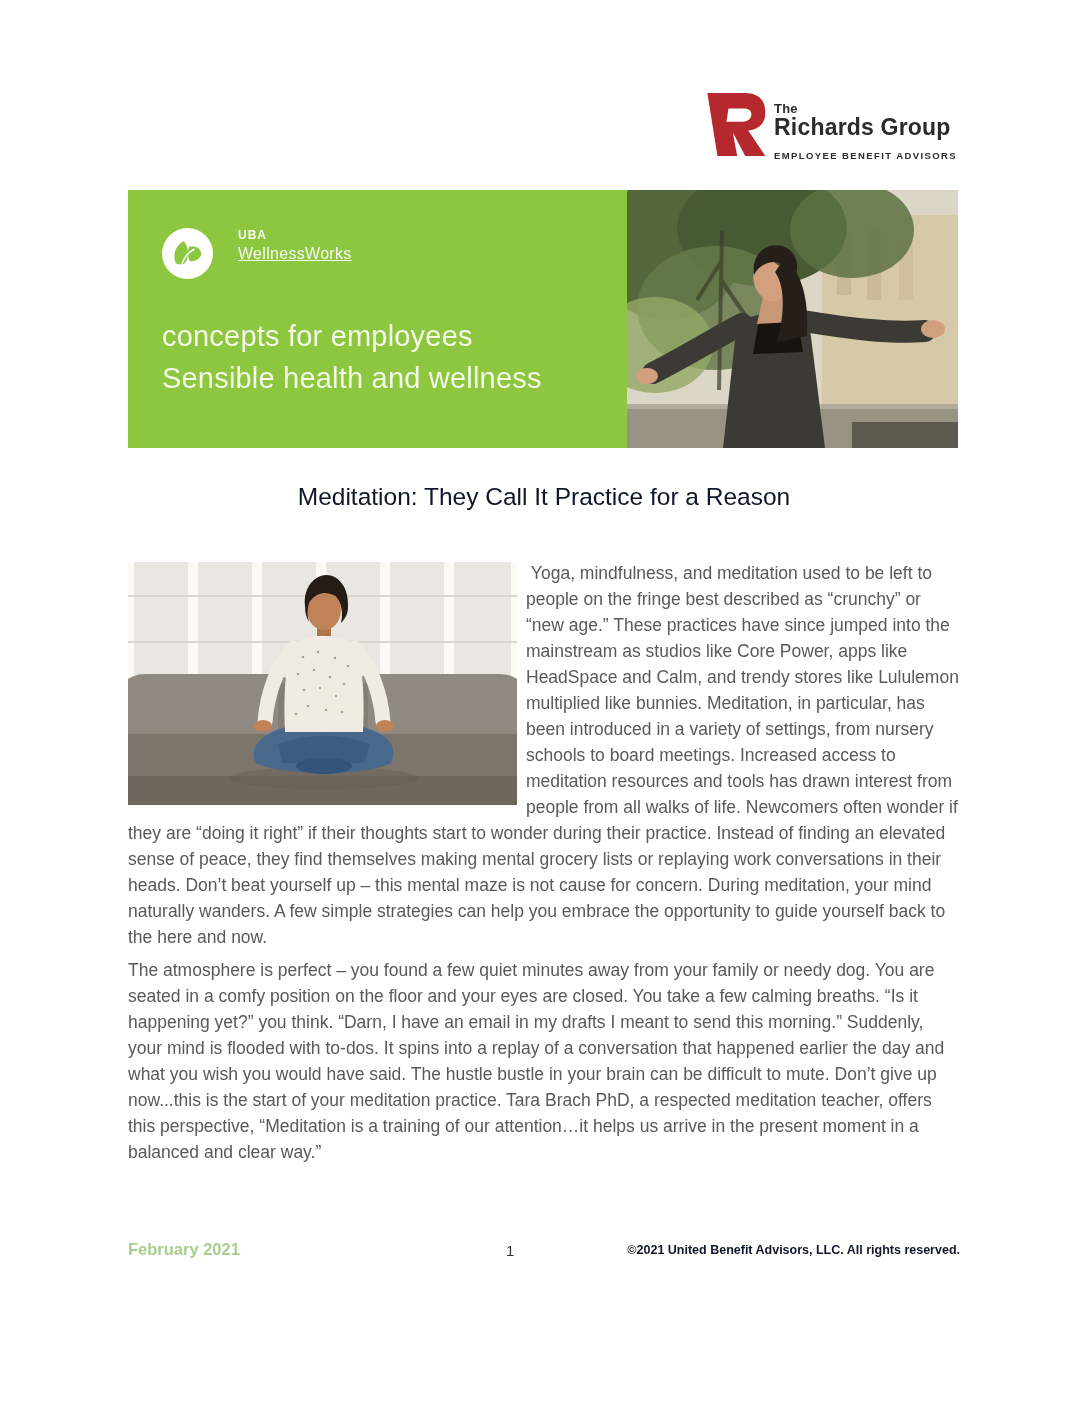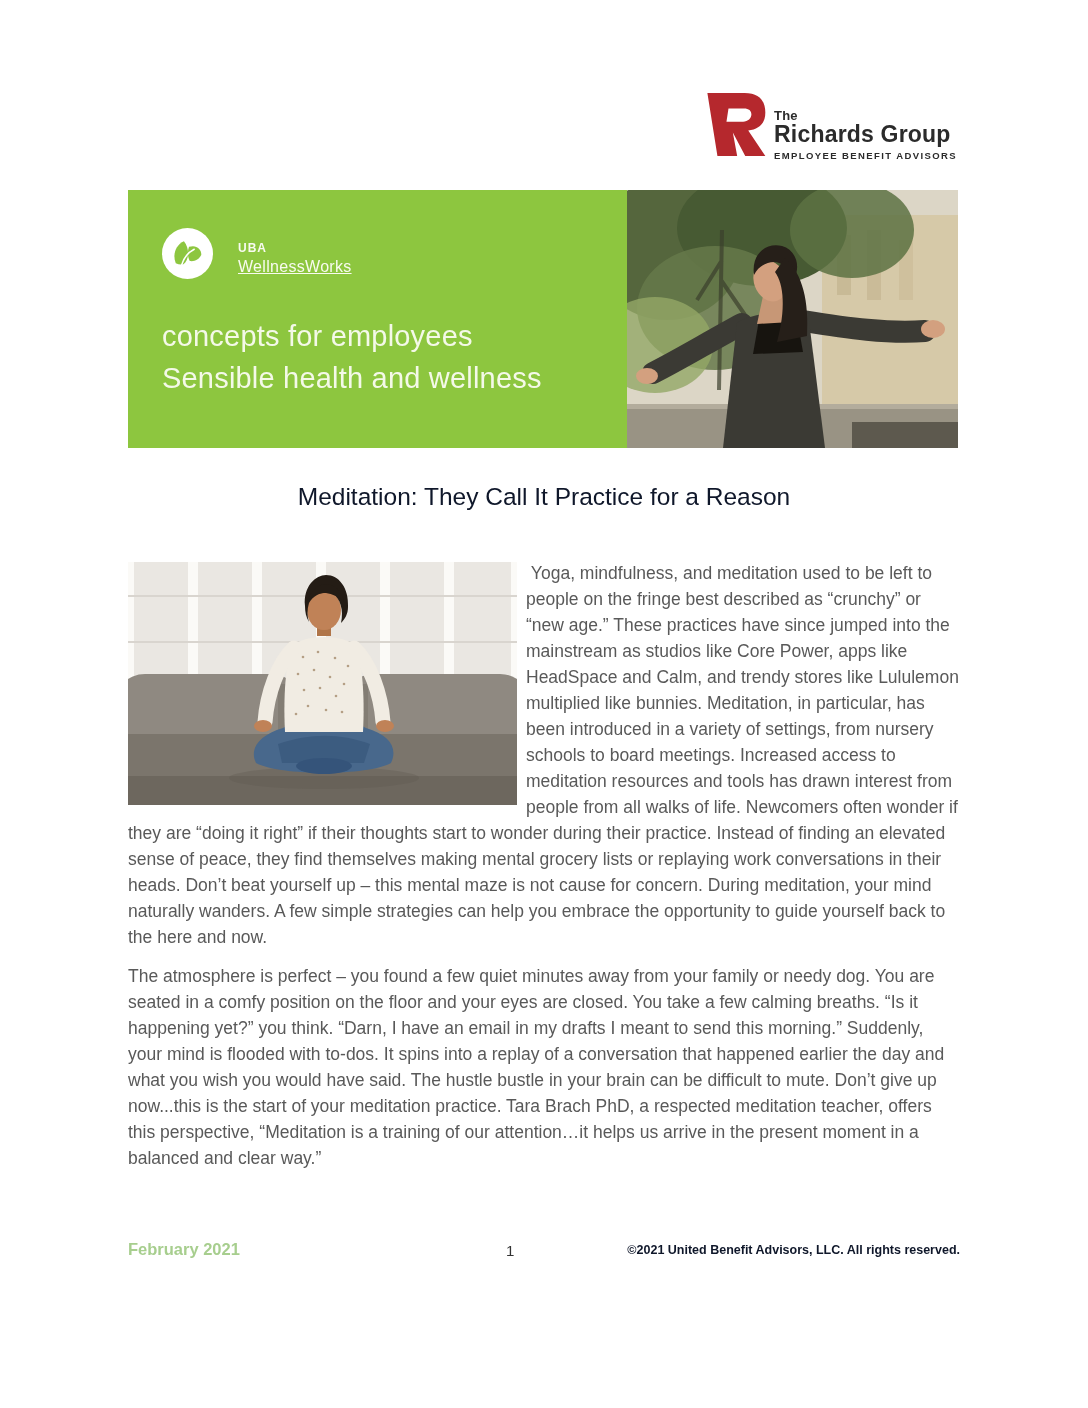--- a/index.html
+++ b/index.html
@@ -8,47 +8,47 @@
     position:relative; width:1088px; height:1408px; background:#ffffff;
     font-family:"Liberation Sans", sans-serif; overflow:hidden;
   }
 
   
   .brand { position:absolute; left:699px; top:88px; display:flex; align-items:flex-end; }
   .brand-r { width:67px; height:73px; display:block; }
   .brand-text { margin-left:8px; padding-top:12px; color:#2b2b2b; }
   .brand-the { font-size:13px; font-weight:700; line-height:13px; letter-spacing:0.2px; }
   .brand-name { font-size:23px; font-weight:700; line-height:25px; letter-spacing:0.2px; }
-  .brand-tagline { font-size:9.5px; font-weight:700; letter-spacing:1.4px; margin-top:3px; }
+  .brand-tagline { font-size:9.5px; font-weight:700; letter-spacing:1.4px; margin-top:10px; }
 
   
   .banner { position:absolute; left:128px; top:190px; width:830px; height:258px; display:flex; }
   .banner-left { width:499px; background:#8dc63f; padding:38px 20px 0 34px; }
-  .banner-brandrow { display:flex; align-items:flex-end; }
+  .banner-brandrow { display:flex; align-items:flex-start; }
   .leaf-circle { width:51px; height:51px; display:block; }
   .banner-brandtext { margin-left:25px; color:#f8fbf0; }
   .uba { font-size:12px; font-weight:700; letter-spacing:1px; line-height:14px; }
   .ww { font-size:16px; font-weight:400; line-height:24px; letter-spacing:0.3px;text-decoration:underline; }
   .banner-headline { margin-top:36px; color:#f4f9e8; font-size:29px; line-height:42px; font-weight:400; letter-spacing:0.2px; }
   .banner-photo { flex:1; overflow:hidden; }
   .banner-photo svg { display:block; width:100%; height:100%; }
 
   
   .title {
     position:absolute; left:128px; top:480px; width:832px; margin:0;
     text-align:center; font-size:24.5px; font-weight:400; color:#0f172a; line-height:34px;
   }
   .article {
     position:absolute; left:128px; top:560px; width:832px;
     font-size:17.5px; line-height:26px; color:#595959;
   }
   .med-photo { float:left; width:389px; height:243px; margin:2px 9px 12px 0; overflow:hidden; }
   .med-photo svg { display:block; width:100%; height:100%; }
   .para { margin:0; }
-  .para + .para { margin-top:13px; }
+  .para + .para { margin-top:7px; }
 
   
   .footer { position:absolute; left:128px; top:1240px; width:832px; height:26px; }
   .footer-date { position:absolute; left:0; top:0; font-size:16.5px; font-weight:700; color:#a7ce8e; }
   .footer-page { position:absolute; left:378px; top:2px; font-size:15px; color:#333333; }
   .footer-copy { position:absolute; right:0; top:3px; font-size:12.5px; font-weight:700; color:#0f172a; }
 </style>
 </head>
 <body>
 

